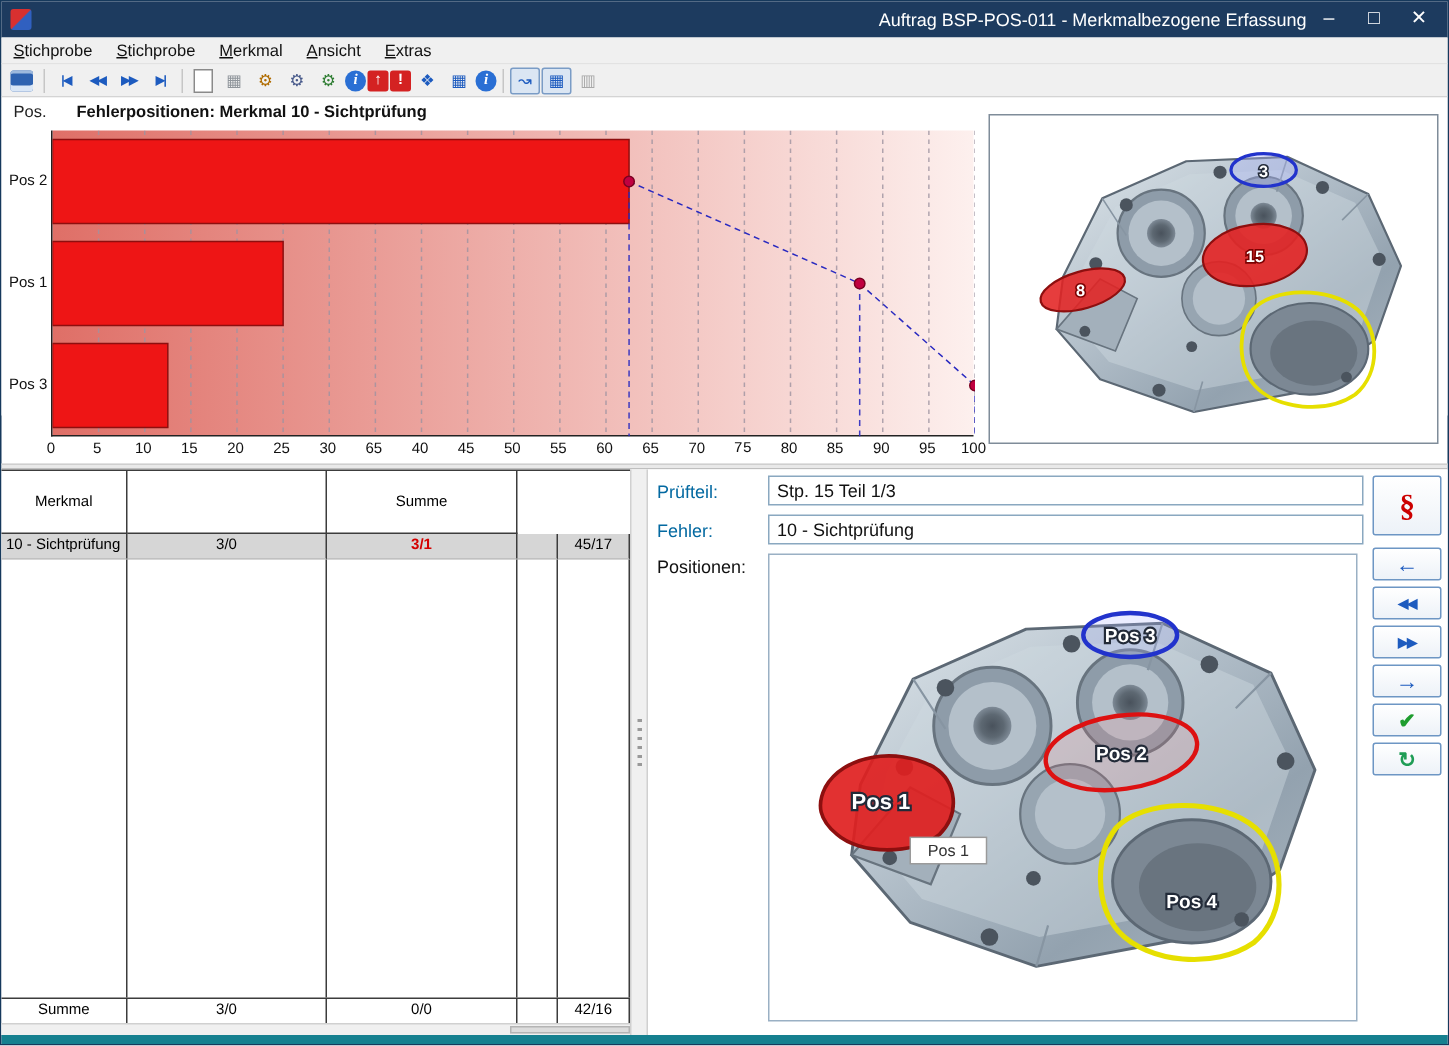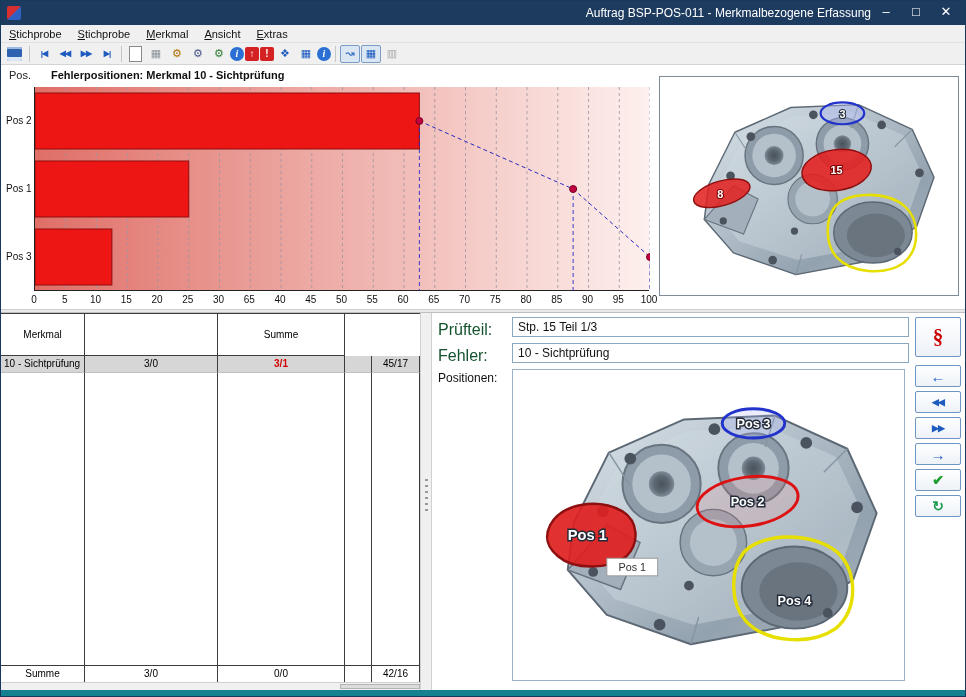--- a/index.html
+++ b/index.html
@@ -62,21 +62,21 @@
   .h-scrollbar .thumb { position:absolute; right:0; top:1px; bottom:1px; width:80px; background:#dcdcdc; border:1px solid #b4b4b4; }
 
   
   .v-splitter { position:absolute; left:419px; top:0; bottom:0; width:12px; background:#f0f0f0; border-left:1px solid #d0d0d0; border-right:1px solid #d0d0d0; }
   .v-splitter .grip { position:absolute; top:44%; left:4px; width:3px; height:34px; background:repeating-linear-gradient(#9a9a9a 0 2px, transparent 2px 6px); }
 
   
   .detail-panel { position:absolute; left:431px; top:0; right:0; bottom:0; background:#fff; }
   .d-row { position:absolute; left:6px; right:56px; height:22px; }
   .d-row.r1 { top:4px; } .d-row.r2 { top:30px; }
-  .d-label { position:absolute; left:0; top:4px; font-size:16px; color:#14532d; }
+  .d-label { position:absolute; left:0; top:4px; font-size:12px; color:#0369a1; }
   .d-input { position:absolute; left:74px; right:0; top:0; height:20px; border:1px solid #8aa8c0; background:#fff; font-size:12px; line-height:18px; padding:0 5px; color:#111; }
   .pos-label { position:absolute; left:6px; top:58px; font-size:12px; color:#111; }
   .image-panel-bottom { position:absolute; left:80px; top:56px; right:60px; bottom:9px; border:1px solid #9ab0c4; background:#fff; }
 
   
   .side-buttons { position:absolute; top:4px; right:4px; width:46px; }
   .side-btn { width:46px; height:22px; margin-bottom:4px; border:1px solid #6d96c4; border-radius:2px; background:linear-gradient(#ffffff,#edf2f8); display:flex; align-items:center; justify-content:center; font-weight:bold; cursor:default; }
   .side-btn.tall { height:40px; margin-bottom:8px; font-size:21px; font-family:"Liberation Serif",serif; color:#cc0000; }
   .side-btn.blue { color:#1d5bbf; font-size:15px; }
   .side-btn.blue.dbl { font-size:9px; letter-spacing:-1px; }
@@ -230,21 +230,21 @@
         <span style="left: 186.75px;">25</span>
         <span style="left: 217.5px;">30</span>
         <span style="left: 248.25px;">65</span>
         <span style="left: 279px;">40</span>
         <span style="left: 309.75px;">45</span>
         <span style="left: 340.5px;">50</span>
         <span style="left: 371.25px;">55</span>
         <span style="left: 402px;">60</span>
         <span style="left: 432.75px;">65</span>
         <span style="left: 463.5px;">70</span>
-        <span style="left: 494.25px;">75</span>
+        <span style="left: 494.25px; font-family: Liberation Mono, monospace;">75</span>
         <span style="left: 525px;">80</span>
         <span style="left: 555.75px;">85</span>
         <span style="left: 586.5px;">90</span>
         <span style="left: 617.25px;">95</span>
         <span style="left: 648px;">100</span>
       </div>
 
     <div class="image-panel-top">
       <svg viewBox="0 0 400 300" preserveAspectRatio="xMidYMid meet">
         <use href="#part-shape"></use>

